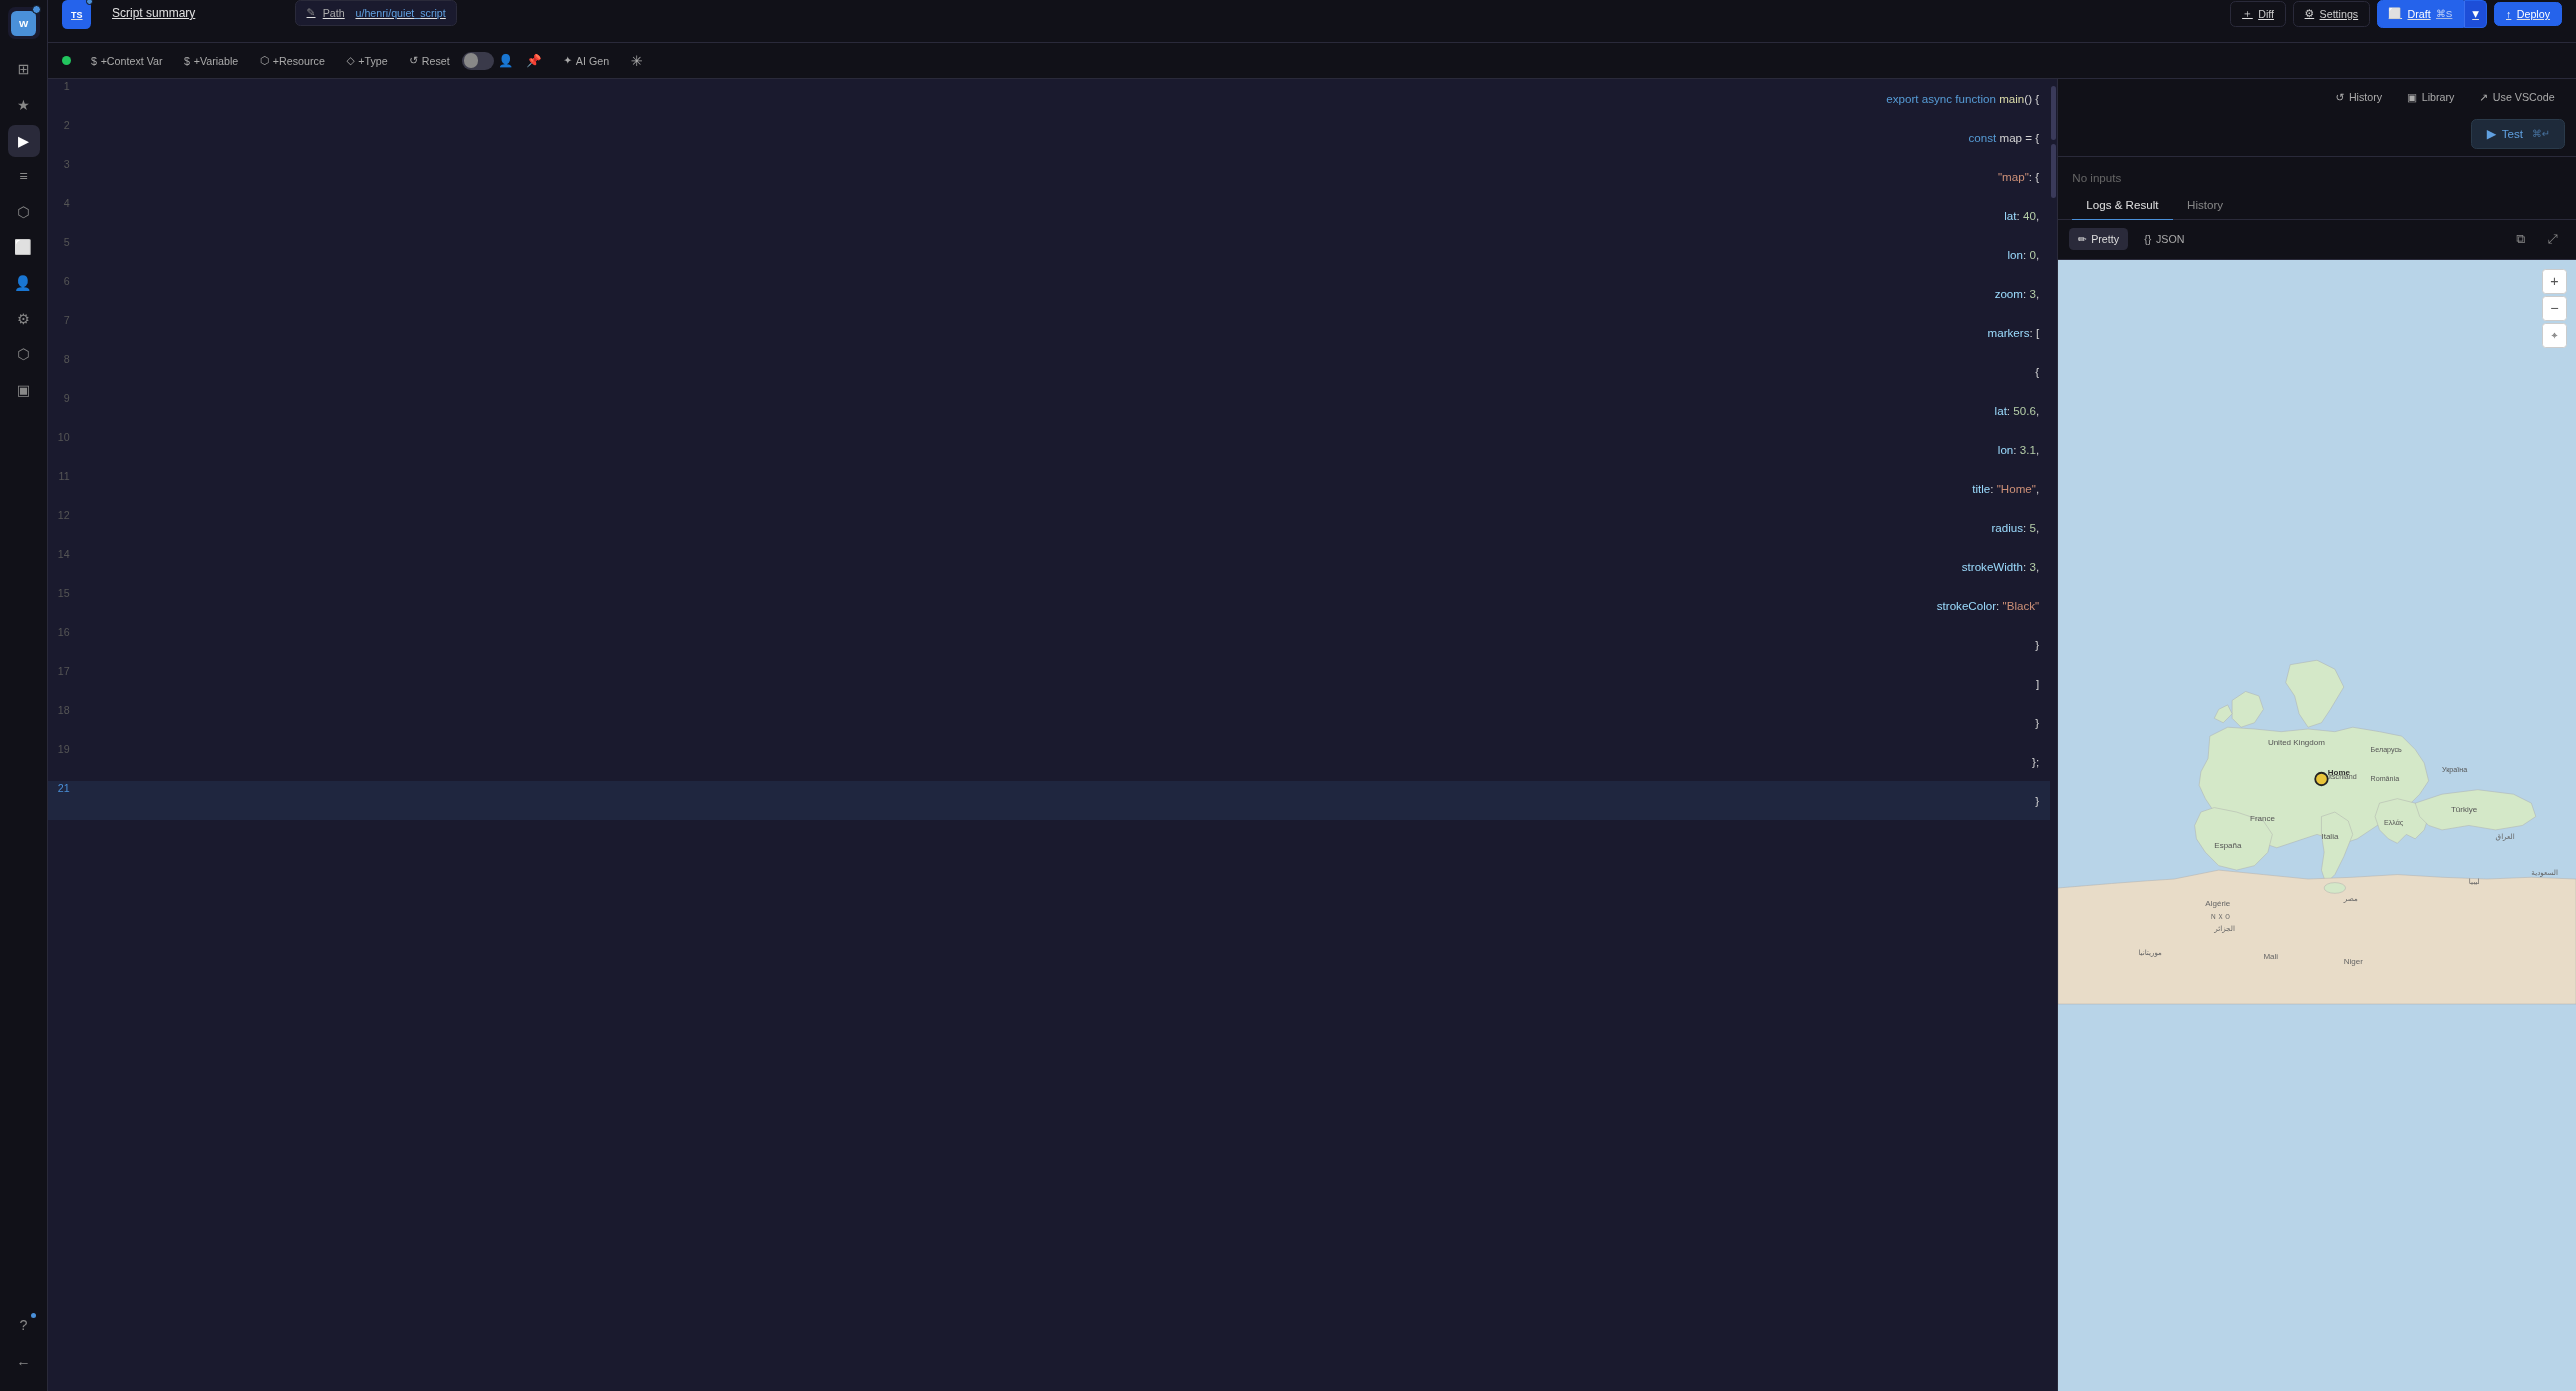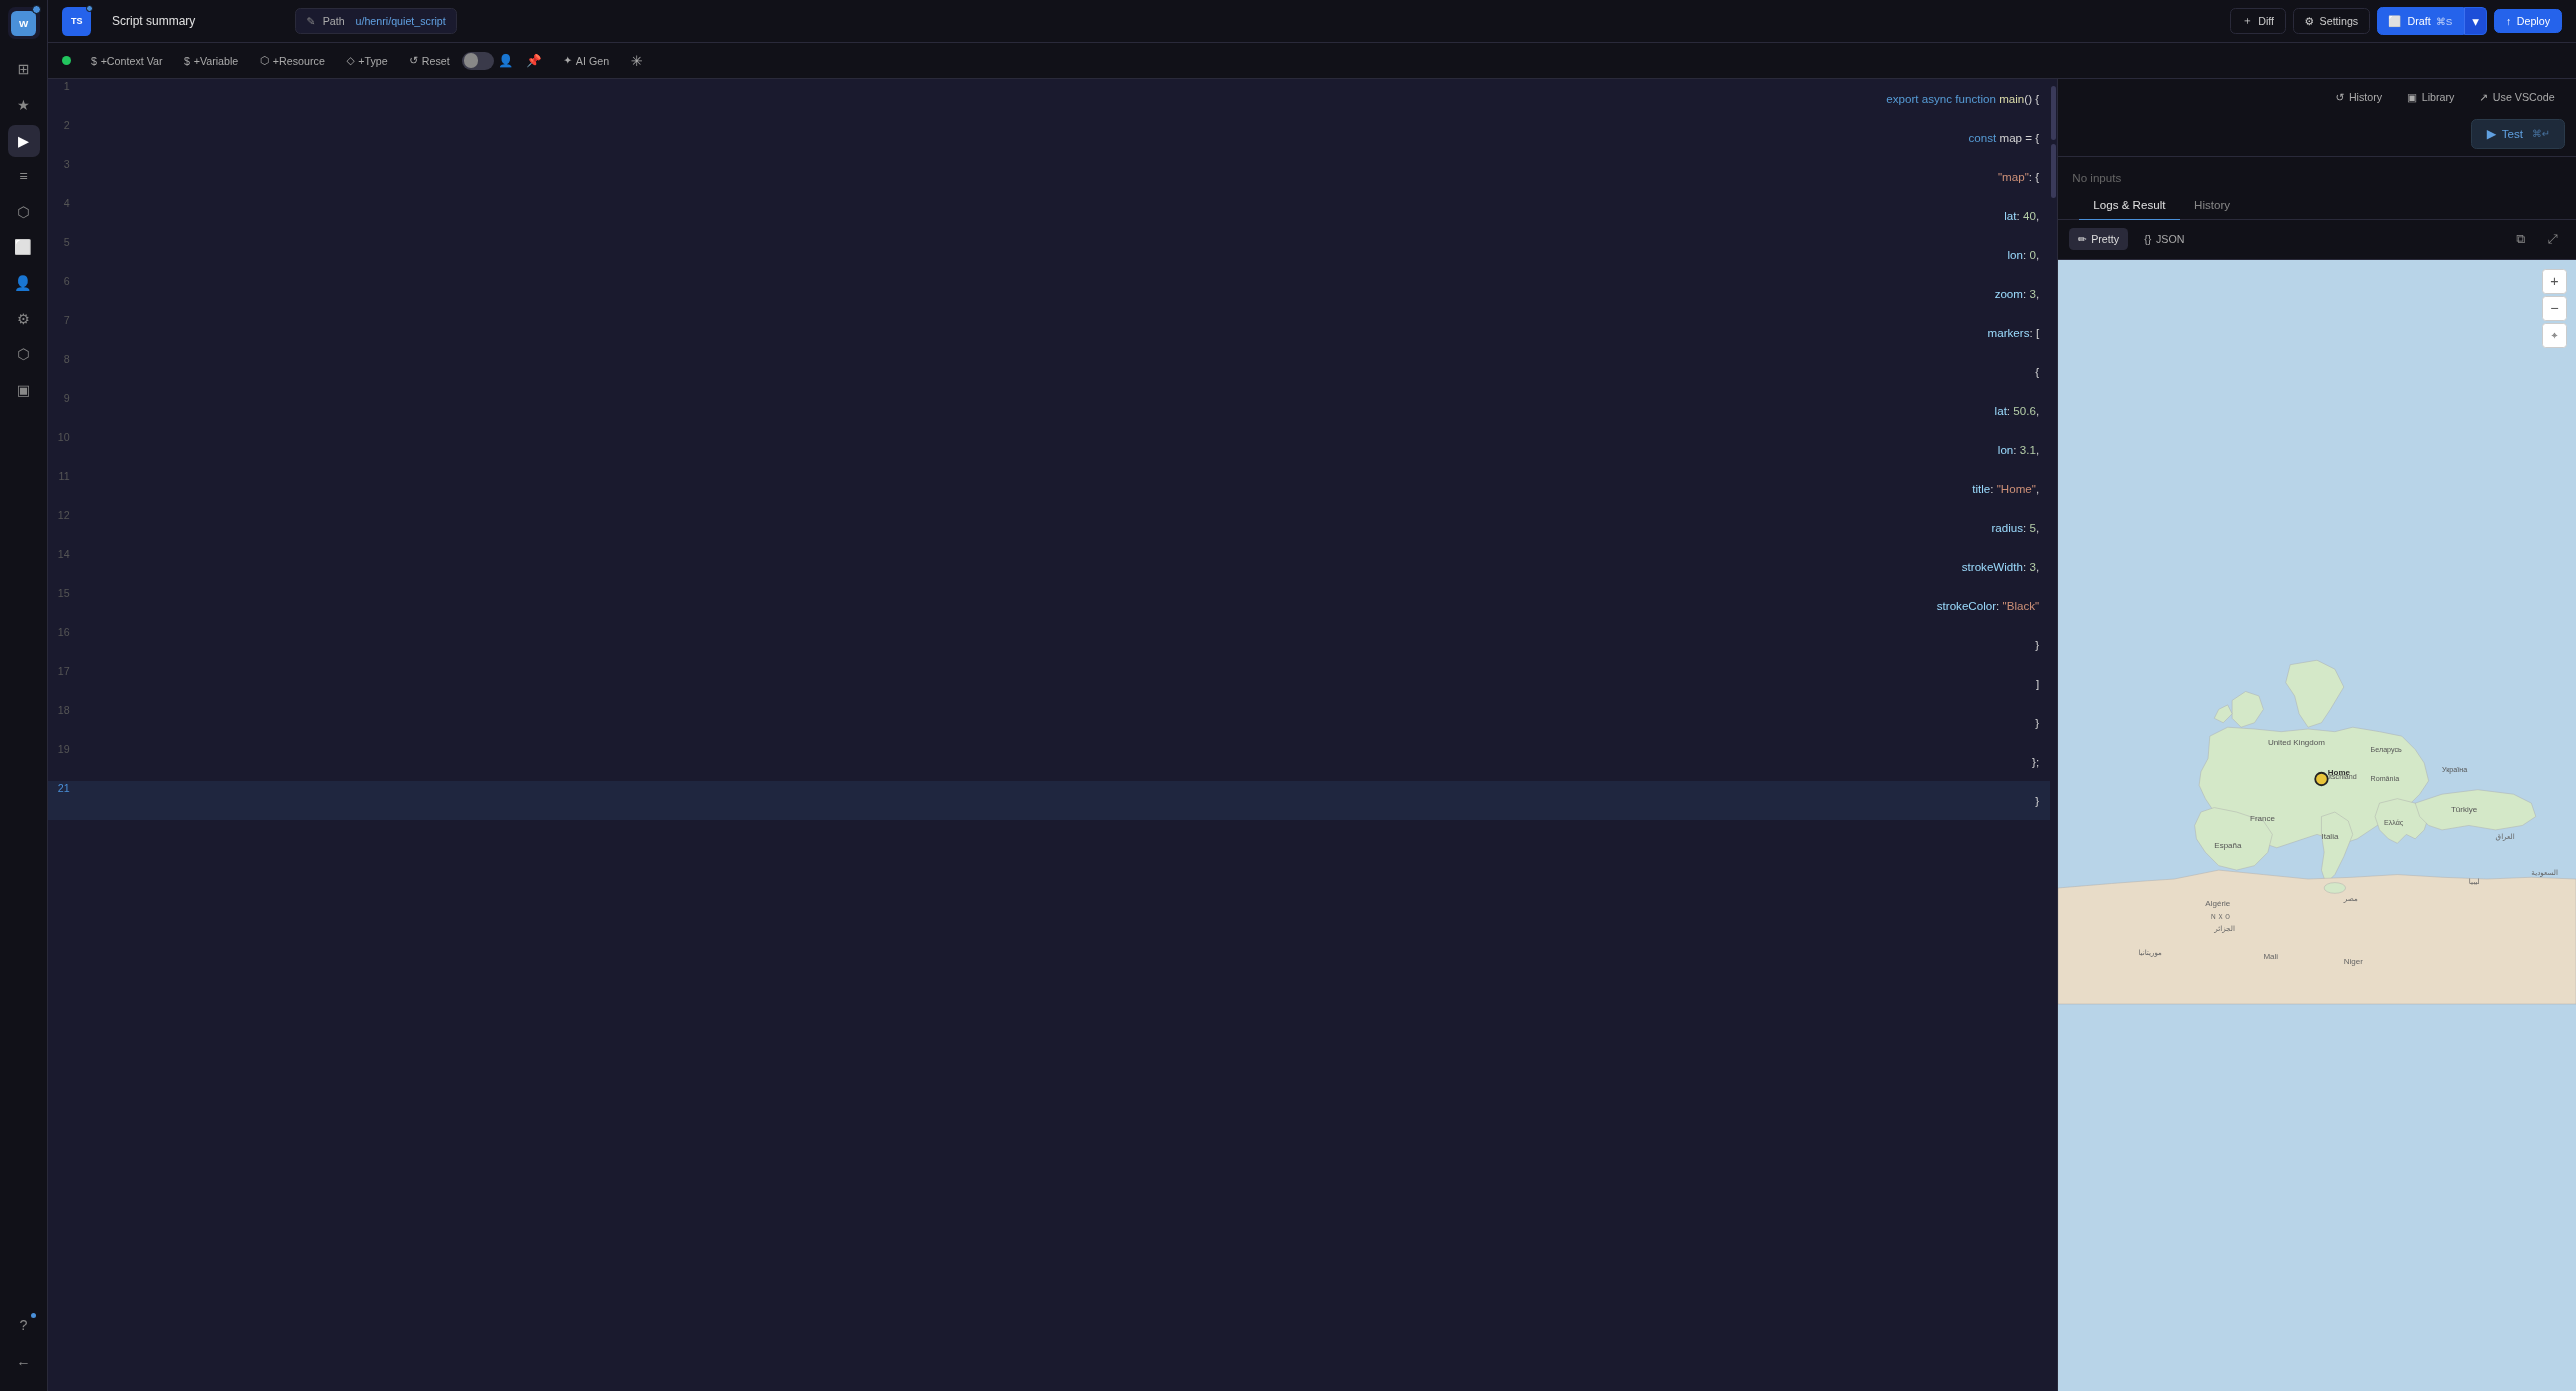--- a/index.html
+++ b/index.html
@@ -94,25 +94,26 @@
       display: flex;
       flex-direction: column;
       overflow: hidden;
     }
 
     
     .header {
       background: #111118;
       border-bottom: 0.9px solid #2a2a3a;
       display: flex;
-      align-items: center;
+      align-items: flex-start;
       padding: 0 14.3px;
       height: 43px;
       gap: 10.7px;
       flex-shrink: 0;
+      text-decoration: underline;
     }
     .ts-badge {
       width: 29px;
       height: 29px;
       background: #2563eb;
       border-radius: 5.4px;
       display: flex;
       align-items: center;
       justify-content: center;
       color: white;
@@ -288,21 +289,21 @@
       background: #111118;
       border-left: 0.9px solid #2a2a3a;
       display: flex;
       flex-direction: column;
       flex-shrink: 0;
     }
     .right-panel-tabs {
       display: flex;
       gap: 0;
       border-bottom: 0.9px solid #2a2a3a;
-      padding: 0 21px;
+      padding: 0 14px;
     }
     .rpanel-tab {
       padding: 7.2px 14.3px;
       color: #888;
       cursor: pointer;
       font-size: 11.6px;
       border-bottom: 1.8px solid transparent;
       margin-bottom: -0.9px;
     }
     .rpanel-tab.active { color: #e0e0e0; border-bottom-color: #4a90d9; }

